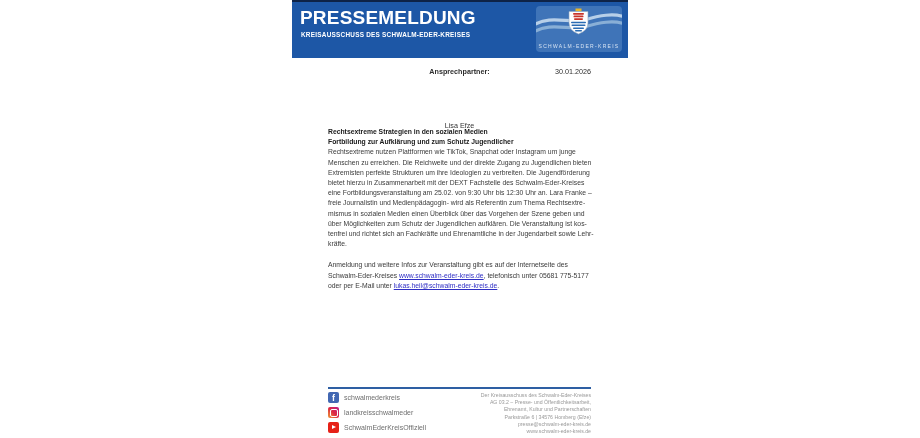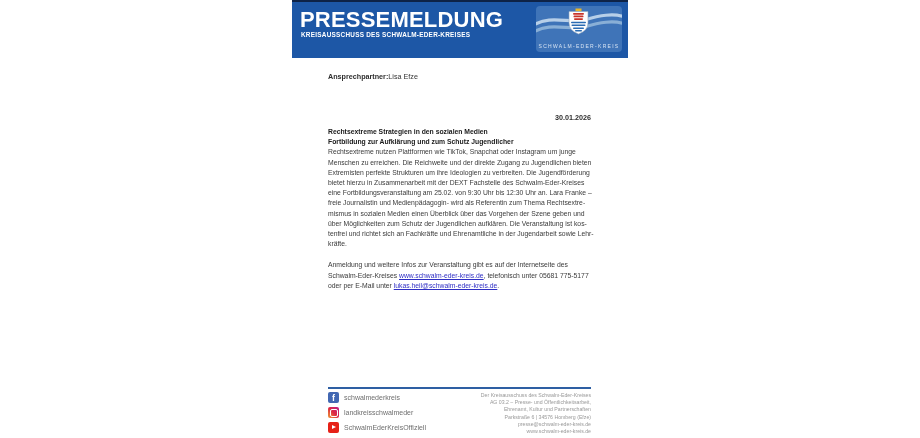--- a/index.html
+++ b/index.html
@@ -6,44 +6,44 @@
   body{
     width:920px;height:438px;background:#ffffff;position:relative;
     font-family:"Liberation Sans", sans-serif;overflow:hidden;
   }
   .doc{position:absolute;left:292px;top:0;width:336px;height:438px;background:#fff;}
 
   
   .banner{position:absolute;left:0;top:0;width:336px;height:58px;background:#1d57a6;}
   .banner-topline{position:absolute;left:0;top:0;width:336px;height:2px;background:#0e2347;}
   .banner-title{
-    position:absolute;left:8px;top:7px;font-size:22px;font-weight:bold;color:#ffffff;
+    position:absolute;left:8px;top:7px;font-size:19px;font-weight:bold;color:#ffffff;
     letter-spacing:0.2px;white-space:nowrap;
   }
   .banner-subtitle{
     position:absolute;left:9px;top:31px;font-size:6.4px;font-weight:bold;color:#ffffff;
     letter-spacing:0.25px;white-space:nowrap;
   }
   .logo{
     position:absolute;right:6px;top:6px;width:86px;height:46px;background:#3f74b8;
     border-radius:4px;overflow:hidden;
   }
   .logo-waves{position:absolute;left:0;top:0;}
   .crest{position:absolute;left:32px;top:2px;}
   .logo-label{
     position:absolute;bottom:3px;left:0;width:100%;text-align:center;
     font-size:5px;letter-spacing:1.3px;color:#d6e3f3;white-space:nowrap;
   }
 
   
   .contact{position:absolute;left:36px;top:67px;right:37px;font-size:7.2px;color:#333;}
-  .crow{display:flex;height:14px;align-items:flex-end;}
+  .crow{display:flex;height:14px;align-items:center;flex-direction:column;}
   .clabel{flex:0 0 54px;font-weight:bold;color:#2e2e2e;}
   .cvalue{color:#333;}
-  .cdate{position:absolute;right:0;top:0;font-weight:bold;color:#2e2e2e;margin-top:46px;}
+  .cdate{position:absolute;right:0;top:0;font-weight:normal;color:#2e2e2e;}
 
   
   .body-block{
     position:absolute;left:36px;top:127px;width:272px;
     font-size:6.8px;line-height:10.2px;color:#3a3a3a;
   }
   .headline{font-weight:bold;color:#1a1a1a;white-space:pre-line;}
   .para{white-space:pre-line;}
   .p2{margin-top:11px;}
   .link{color:#2f2fc4;text-decoration:underline;cursor:pointer;}

